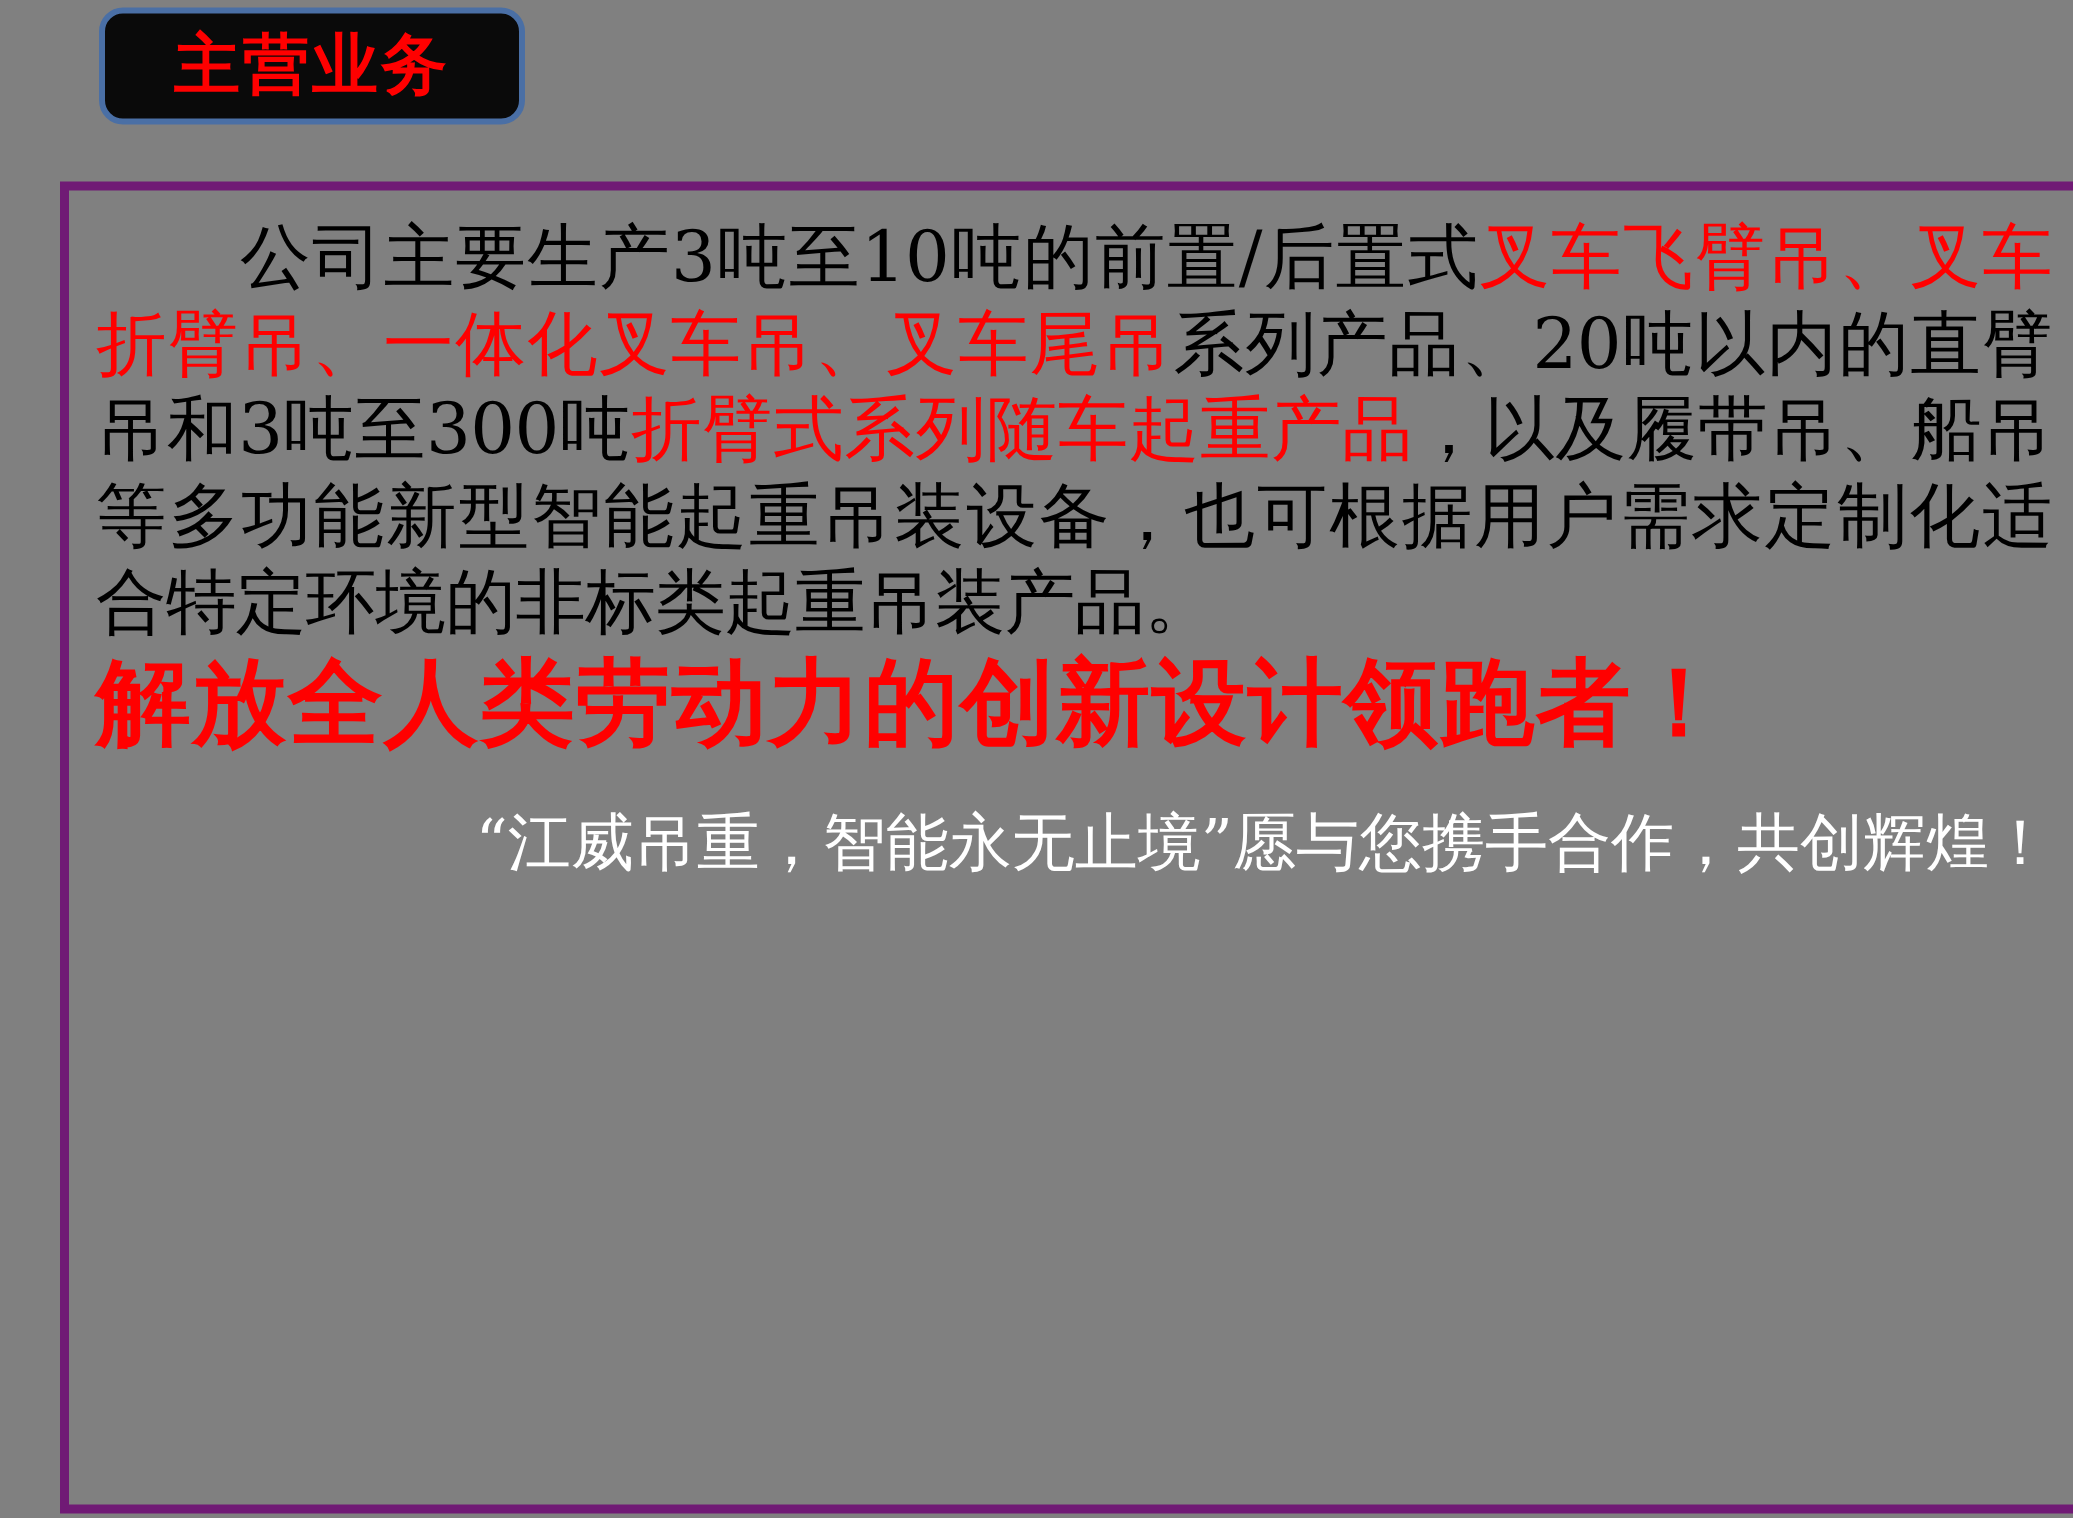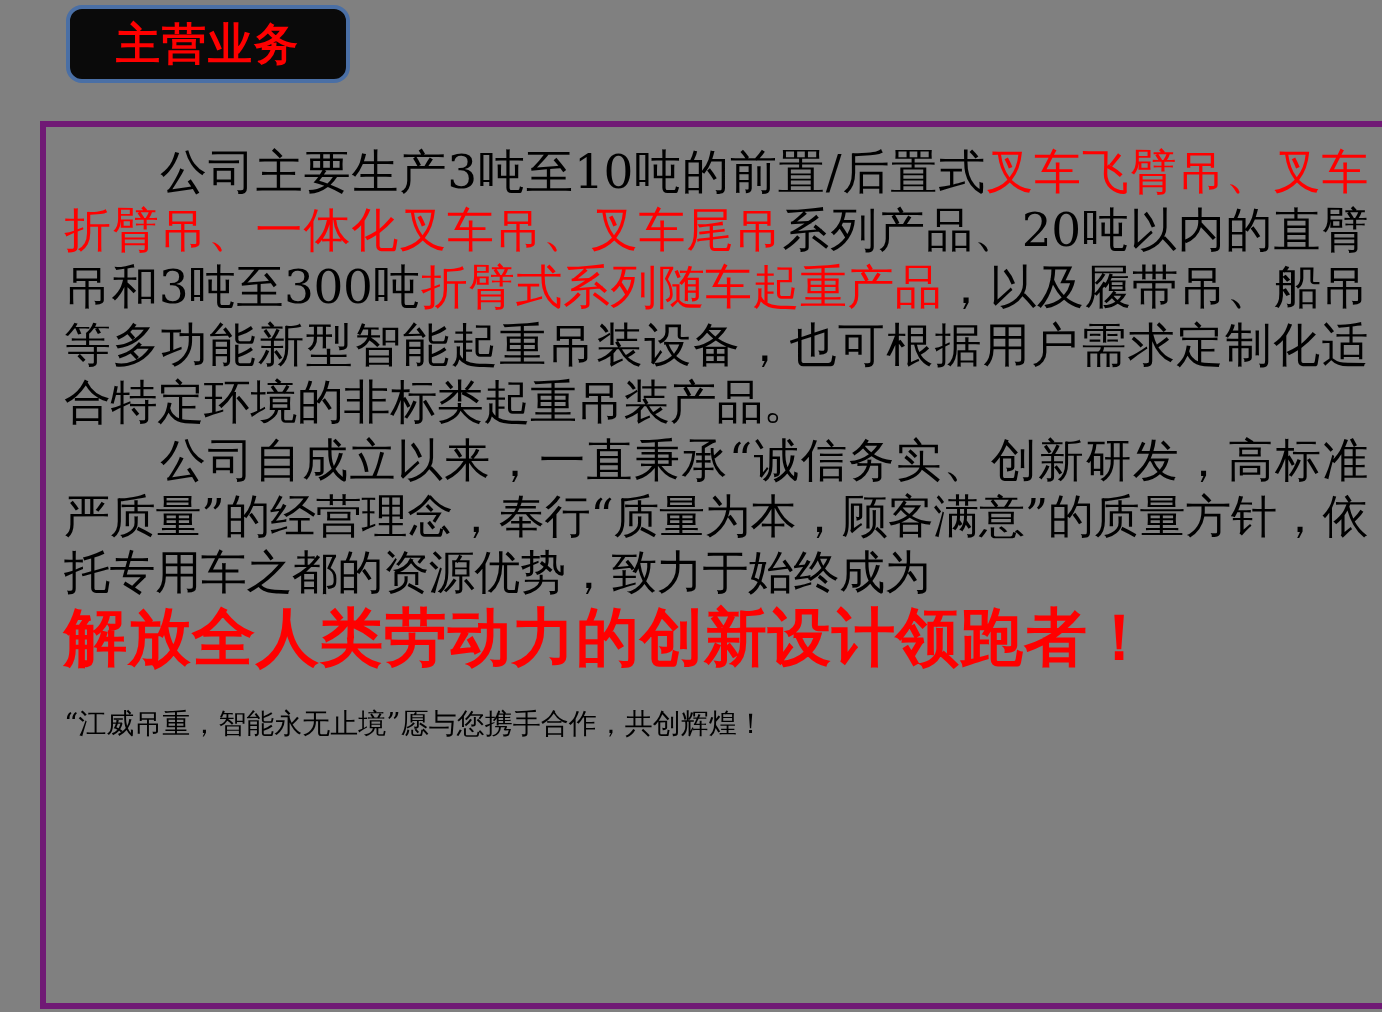--- a/index.html
+++ b/index.html
@@ -94,43 +94,42 @@
     font-weight: bold;
     font-size: 63px;
     line-height: 1.18;
     text-align: left;
     margin: 6px 0 4px 0;
     letter-spacing: 1px;
     white-space: nowrap;
   }
 
   #closing {
-    color: #000000;
+    color: #ffffff;
     font-family: "DejaVu Serif", "Liberation Serif", serif;
-    font-size: 28px;
+    font-size: 42px;
     line-height: 1.2;
-    text-align: left;
+    text-align: right;
     margin: 26px 0 0 0;
     letter-spacing: 0px;
     white-space: nowrap;
   }
 </style>
 </head>
 <body>
 
 <div id="slide">
 
   <div id="title-badge">
     <span id="title-badge-text">主营业务</span>
   </div>
 
   <div id="content-box">
 
     <p class="para" id="para-products"><span>公司主要生产3吨至10吨的前置/后置式</span><span class="hl">叉车飞臂吊、叉车折臂吊、一体化叉车吊、叉车尾吊</span><span>系列产品、20吨以内的直臂吊和3吨至300吨</span><span class="hl">折臂式系列随车起重产品</span><span>，以及履带吊、船吊等多功能新型智能起重吊装设备，也可根据用户需求定制化适合特定环境的非标类起重吊装产品。</span></p>
 
-    <p class="para" id="para-philosophy">公司自成立以来，一直秉承“诚信务实、创新研发，高标准严质量”的经营理念，奉行“质量为本，顾客满意”的质量方针，依托专用车之都的资源优势，致力于始终成为</p>
 
     <p id="slogan">解放全人类劳动力的创新设计领跑者！</p>
 
     <p id="closing">“江威吊重，智能永无止境”愿与您携手合作，共创辉煌！</p>
 
   </div>
 </div>
 
 </body></html>

